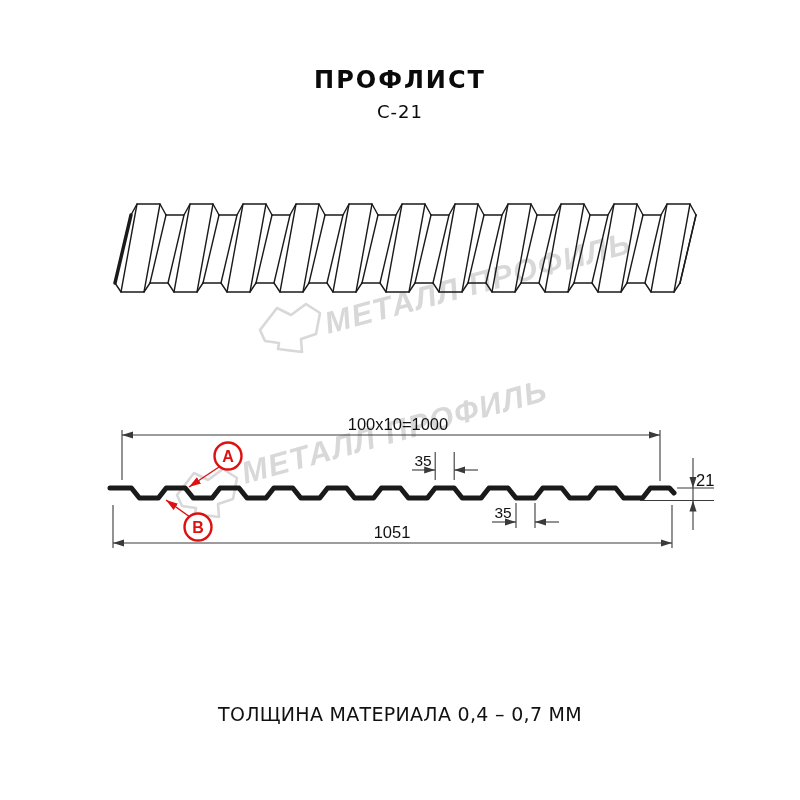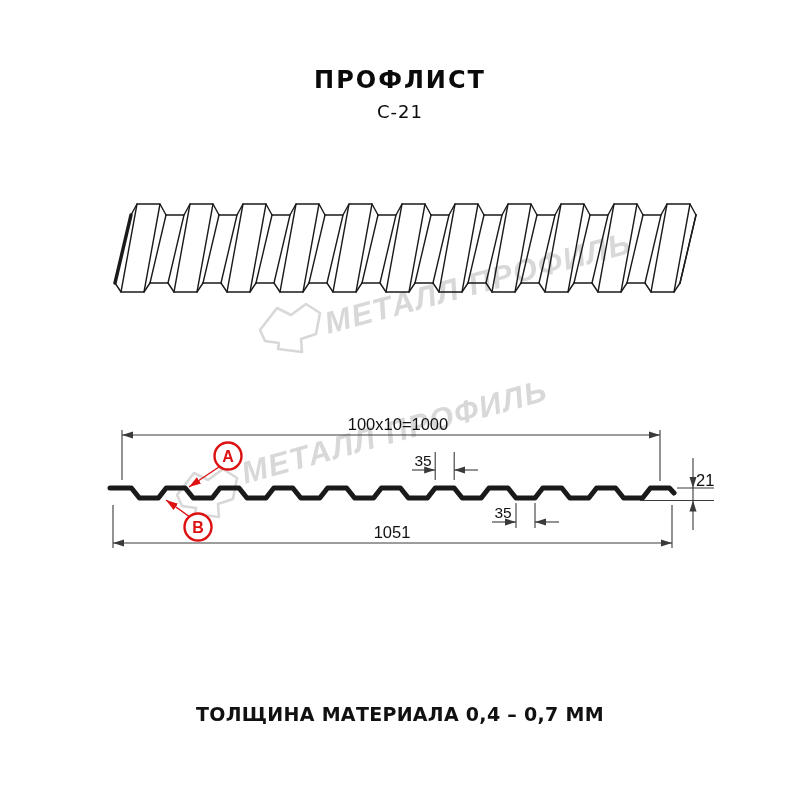--- a/index.html
+++ b/index.html
@@ -38,21 +38,21 @@
     top: 0;
     left: 0;
   }
   .footer {
     position: absolute;
     top: 703px;
     left: 0;
     width: 800px;
     text-align: center;
     font-size: 19px;
-    font-weight: 700;
+    font-weight: 400;
     color: #111111;
     letter-spacing: 0.3px;
     font-family: "DejaVu Sans", "Liberation Sans", sans-serif;
   }
   .dim-text {
     font-family: "Liberation Sans", sans-serif;
     font-size: 16.5px;
     fill: #111111;
   }
   .dim-text-sm {

